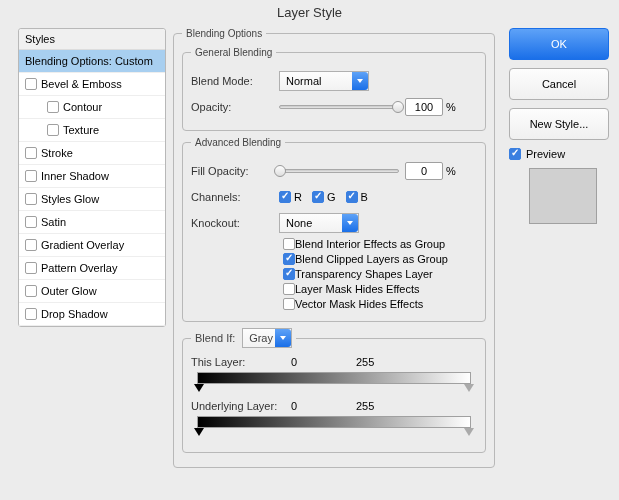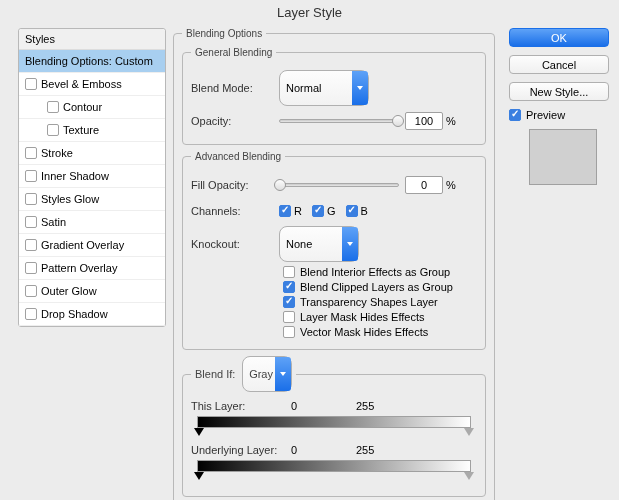--- a/index.html
+++ b/index.html
@@ -12,39 +12,39 @@
 .styles-item.selected { background: #a8cff0; }
 .styles-item.indent { padding-left: 28px; }
 .chk { width: 12px; height: 12px; border: 1px solid #a0a0a0; border-radius: 2px; background: #fff; display: inline-block; flex-shrink: 0; position: relative; }
 .chk.checked { background: #3a7fe0; border-color: #3a7fe0; }
 .chk.checked::after { content: "✓"; color: #fff; position: absolute; top: -2px; left: 1px; font-size: 10px; font-weight: bold; }
 .main-panel { left: 165px; top: 28px; width: 322px; }
 fieldset { border: 1px solid #b8b8b8; border-radius: 4px; padding: 8px; margin-bottom: 6px; }
 legend { padding: 0 4px; color: #444; font-size: 10px; }
 .row { display: flex; align-items: center; margin: 4px 0; min-height: 22px; }
 .lbl { width: 88px; padding-right: 6px; color: #333; }
-.select { display: inline-flex; align-items: center; background: linear-gradient(#fdfdfd,#f2f2f2); border: 1px solid #b0b0b0; border-radius: 8px; height: 36px; padding: 0 18px 0 6px; position: relative; min-width: 64px; }
+.select { display: inline-flex; align-items: center; background: linear-gradient(#fdfdfd,#f2f2f2); border: 1px solid #b0b0b0; border-radius: 0; height: 20px; padding: 0 18px 0 6px; position: relative; min-width: 64px; }
 .select-bluebtn { position: absolute; right: 0; top: 0; bottom: 0; width: 16px; background: linear-gradient(#5ea2f7,#1a6fe8); border-radius: 0 3px 3px 0; display: flex; align-items: center; justify-content: center; }
 .select-bluebtn::after { content: ""; width: 0; height: 0; border-left: 3px solid transparent; border-right: 3px solid transparent; border-top: 4px solid #fff; }
 .slider-track { width: 120px; height: 4px; background: linear-gradient(#c8c8c8,#e8e8e8); border: 1px solid #a8a8a8; border-radius: 2px; position: relative; margin-right: 6px; }
 .slider-thumb { position: absolute; top: -5px; width: 12px; height: 12px; border-radius: 50%; background: linear-gradient(#fdfdfd,#dedede); border: 1px solid #999; }
 .num-input { width: 38px; height: 18px; border: 1px solid #a0a0a0; background: #fff; text-align: center; padding: 1px 2px; margin-right: 3px; border-radius: 2px; }
 .ch-group { display: inline-flex; align-items: center; gap: 3px; margin-right: 10px; }
-.chk-opt { display: flex; gap: 5px; margin: 3px 0 3px 0px; }
+.chk-opt { display: flex; margin: 3px 0 3px 0px; }
 .blendif-sel { margin-left: 4px; }
 .gradient-bar { position: relative; height: 14px; margin: 4px 6px 14px 6px; }
 .gradient-fill { height: 12px; border: 1px solid #a0a0a0; background: linear-gradient(to right, #000, #fff); }
 .tri { position: absolute; width: 0; height: 0; border-left: 5px solid transparent; border-right: 5px solid transparent; border-top: 8px solid #333; }
 .tri.black { border-top-color: #000; }
 .tri.white { border-top-color: #aaa; }
 .vals { display: flex; padding: 0 10px 0 0; }
 .vals .lbl { width: 100px;}
 .vals span { width: 65px; text-align: left; }
 .right-panel { right: 10px; top: 28px; width: 100px; }
-.btn { width: 100%; height: 19px; border: 1px solid #b0b0b0; border-radius: 4px; background: linear-gradient(#fdfdfd,#f0f0f0); margin-bottom: 8px; display: flex; align-items: center; justify-content: center; cursor: pointer; }
+.btn { width: 100%; height: 32px; border: 1px solid #b0b0b0; border-radius: 4px; background: linear-gradient(#fdfdfd,#f0f0f0); margin-bottom: 8px; display: flex; align-items: center; justify-content: center; cursor: pointer; }
 .btn.primary { background: linear-gradient(#5ea2f7,#1a6fe8); border-color: #1a6fe8; color: #fff; }
 .preview-row { display: flex; align-items: center; gap: 5px; margin: 3px 0 8px 0; }
 .preview-swatch { width: 68px; height: 56px; border: 1px solid #a0a0a0; background: #d0d0d0; margin-left: 20px; }
 .opts-col { margin-left: 92px; }
 </style>
 </head>
 <body>
 
 <div class="title">Layer Style</div>
 

